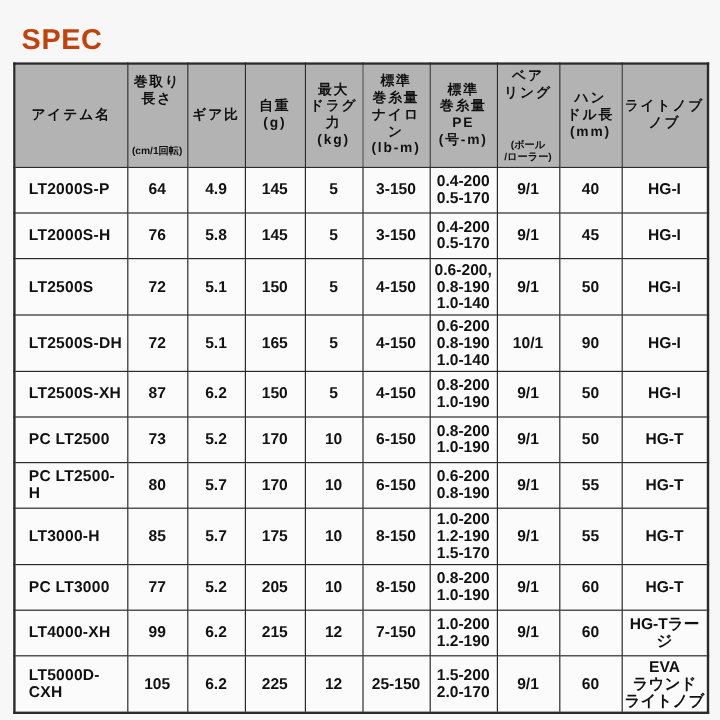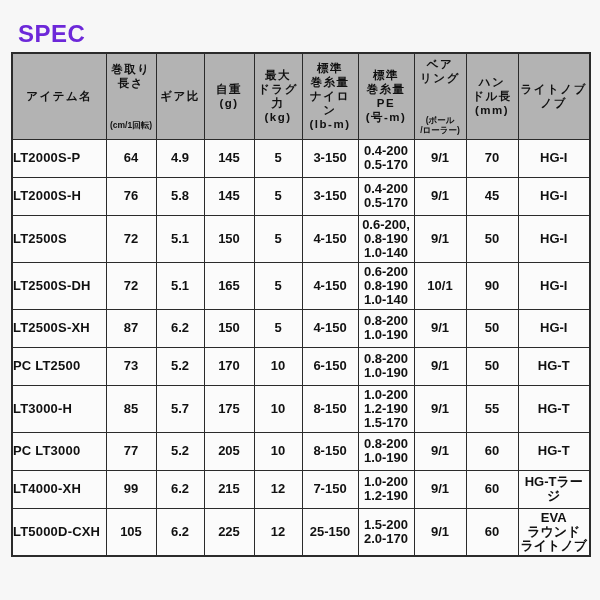--- a/index.html
+++ b/index.html
@@ -18,21 +18,21 @@
     background: var(--page-bg);
     font-family: "Liberation Sans", "DejaVu Sans", sans-serif;
     color: var(--text);
     overflow: hidden;
   }
   .page-title {
     font-size: 24px;
     font-weight: bold;
     letter-spacing: 0.5px;
     margin: 20px 0 4px 18px;
-    color: #6d28d9;
+    color: #c2410c;
   }
   table.spec-table {
     border-collapse: collapse;
     table-layout: fixed;
     margin-left: 11px;
     width: 578px;
     border: 2px solid var(--border);
     background: var(--cell-bg);
   }
   th, td {
@@ -67,21 +67,21 @@
     background: var(--cell-bg);
     font-size: 13px;
     line-height: 1.08;
     height: 38px;
     padding: 2px 1px;
     white-space: pre-line;
     word-break: break-word;
   }
   td.item {
     text-align: left;
-    padding-left: 0;
+    padding-left: 11px;
     letter-spacing: 0.2px;
   }
 </style>
 </head>
 <body>
 
 <div class="page">
   <h1 class="page-title">SPEC</h1>
 
   <table class="spec-table">
@@ -152,21 +152,21 @@
         <tr>
           <td class="item">LT2000S-P</td>
           <td>64</td>
           <td>4.9</td>
           <td>145</td>
           <td>5</td>
           <td>3-150</td>
           <td>0.4-200
 0.5-170</td>
           <td>9/1</td>
-          <td>70</td>
+          <td>40</td>
           <td>HG-I</td>
         </tr>
         <tr>
           <td class="item">LT2000S-H</td>
           <td>76</td>
           <td>5.8</td>
           <td>145</td>
           <td>5</td>
           <td>3-150</td>
           <td>0.4-200
@@ -220,20 +220,33 @@
           <td class="item">PC LT2500</td>
           <td>73</td>
           <td>5.2</td>
           <td>170</td>
           <td>10</td>
           <td>6-150</td>
           <td>0.8-200
 1.0-190</td>
           <td>9/1</td>
           <td>50</td>
+          <td>HG-T</td>
+        </tr>
+        <tr>
+          <td class="item">PC LT2500-H</td>
+          <td>80</td>
+          <td>5.7</td>
+          <td>170</td>
+          <td>10</td>
+          <td>6-150</td>
+          <td>0.6-200
+0.8-190</td>
+          <td>9/1</td>
+          <td>55</td>
           <td>HG-T</td>
         </tr>
         <tr>
           <td class="item">LT3000-H</td>
           <td>85</td>
           <td>5.7</td>
           <td>175</td>
           <td>10</td>
           <td>8-150</td>
           <td>1.0-200

